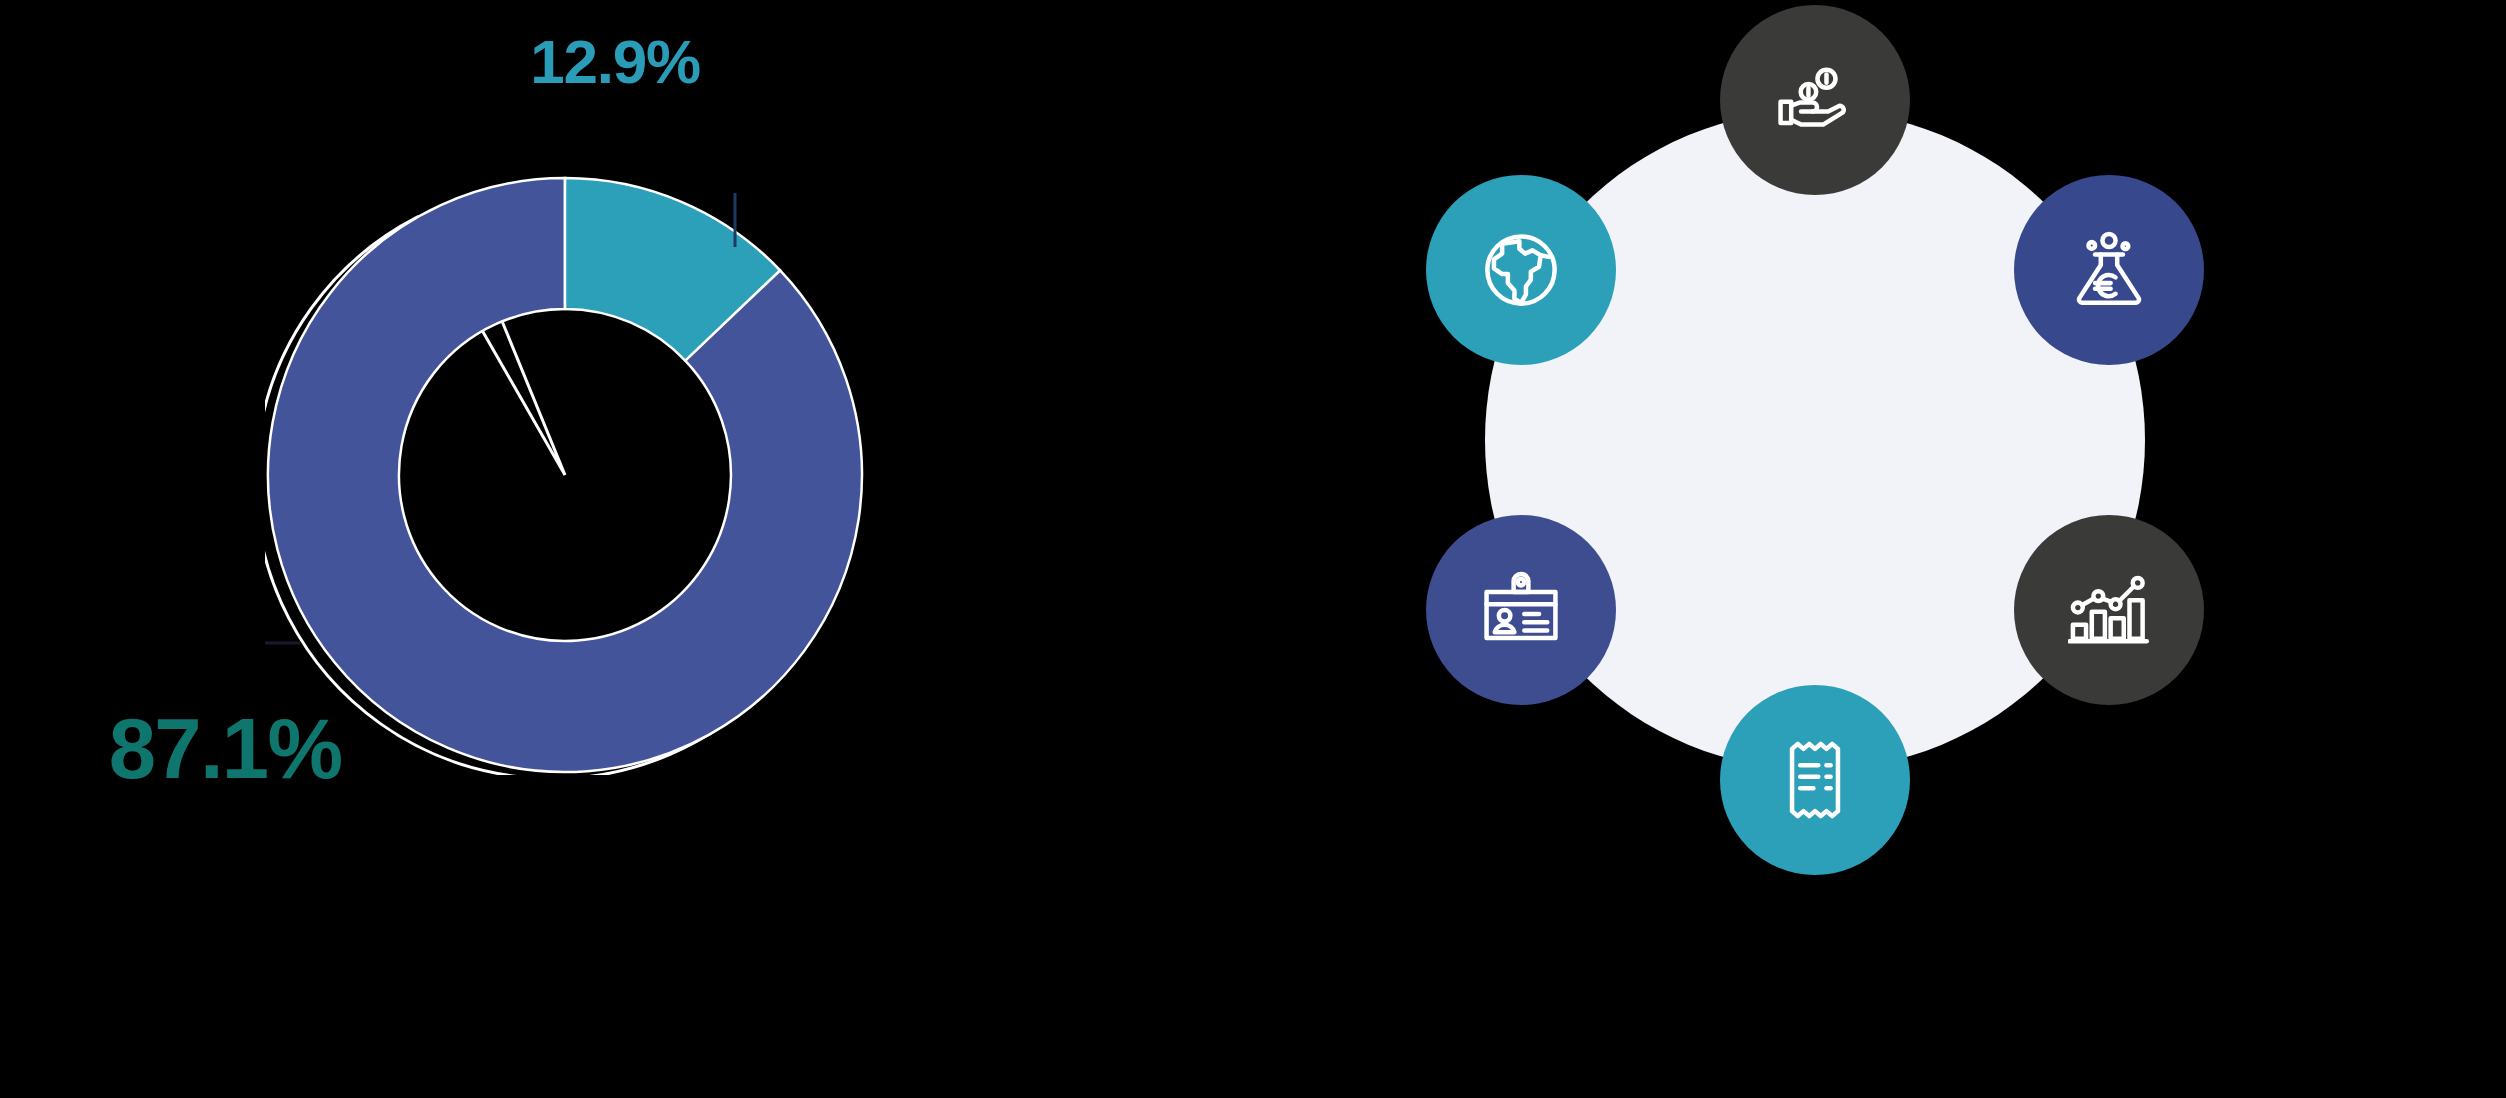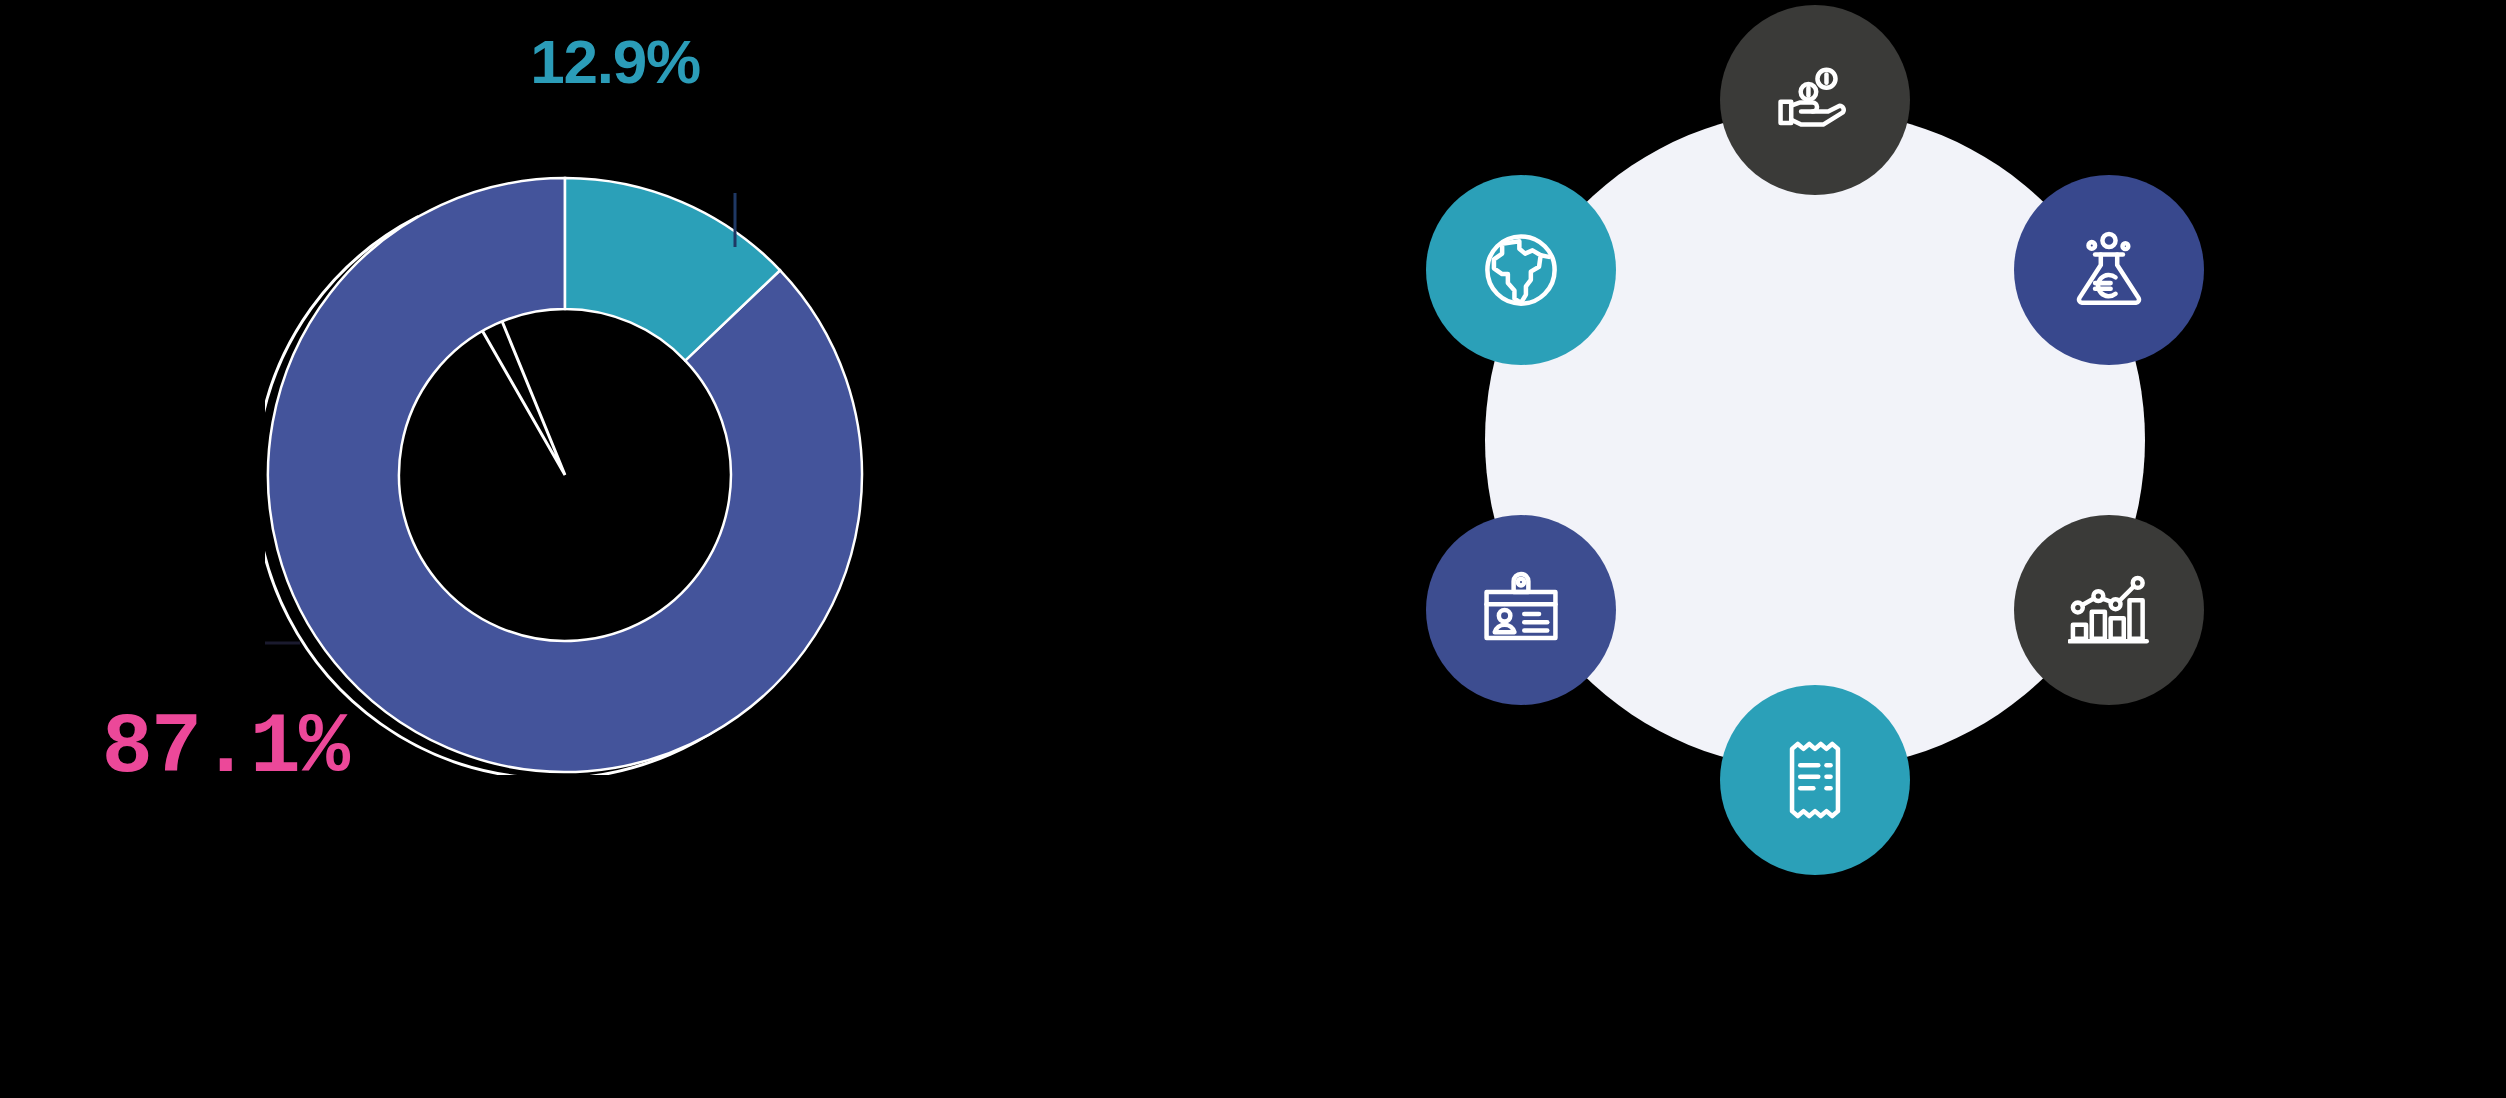--- a/index.html
+++ b/index.html
@@ -138,21 +138,21 @@
                Z"></path>
     </g>
 
     <line x1="470" y1="18" x2="470" y2="72" stroke="#1f3864" stroke-width="3"></line>
 
     <line x1="-25" y1="468" x2="35" y2="468" stroke="#1a1a2e" stroke-width="3"></line>
   </svg>
 
   <div class="pct-label" id="label-small" style="color: rgb(43, 156, 184);">12.9%</div>
 
-  <div class="pct-label" id="label-large" style="color: #ec4899; font-family: Liberation Mono, monospace;">87.1%</div>
+  <div class="pct-label" id="label-large" style="color: #0f766e;">87.1%</div>
 </div>
 
 <div id="sources-panel">
 
   <div id="center-circle" style="background: rgb(242, 243, 249);"></div>
 
 
   <div class="node" style="left: 330px; top: -10px; background: rgb(58, 58, 56);">
     <svg viewBox="0 0 100 100">
       <circle class="ico" cx="64" cy="24" r="11"></circle>

